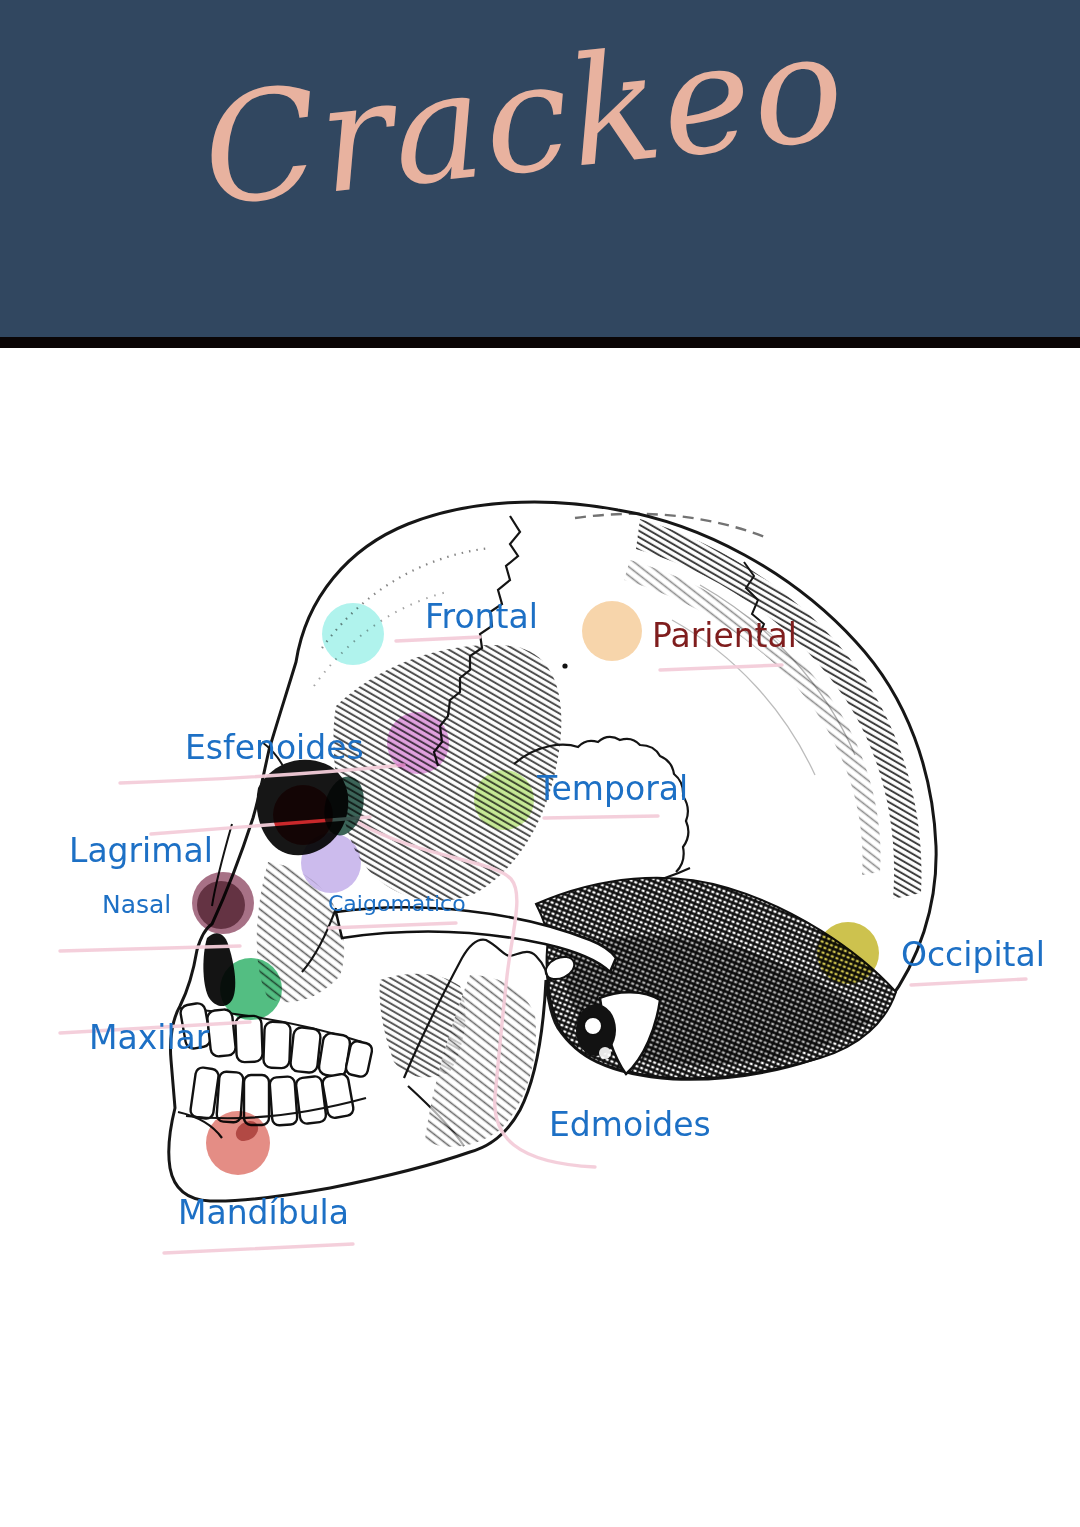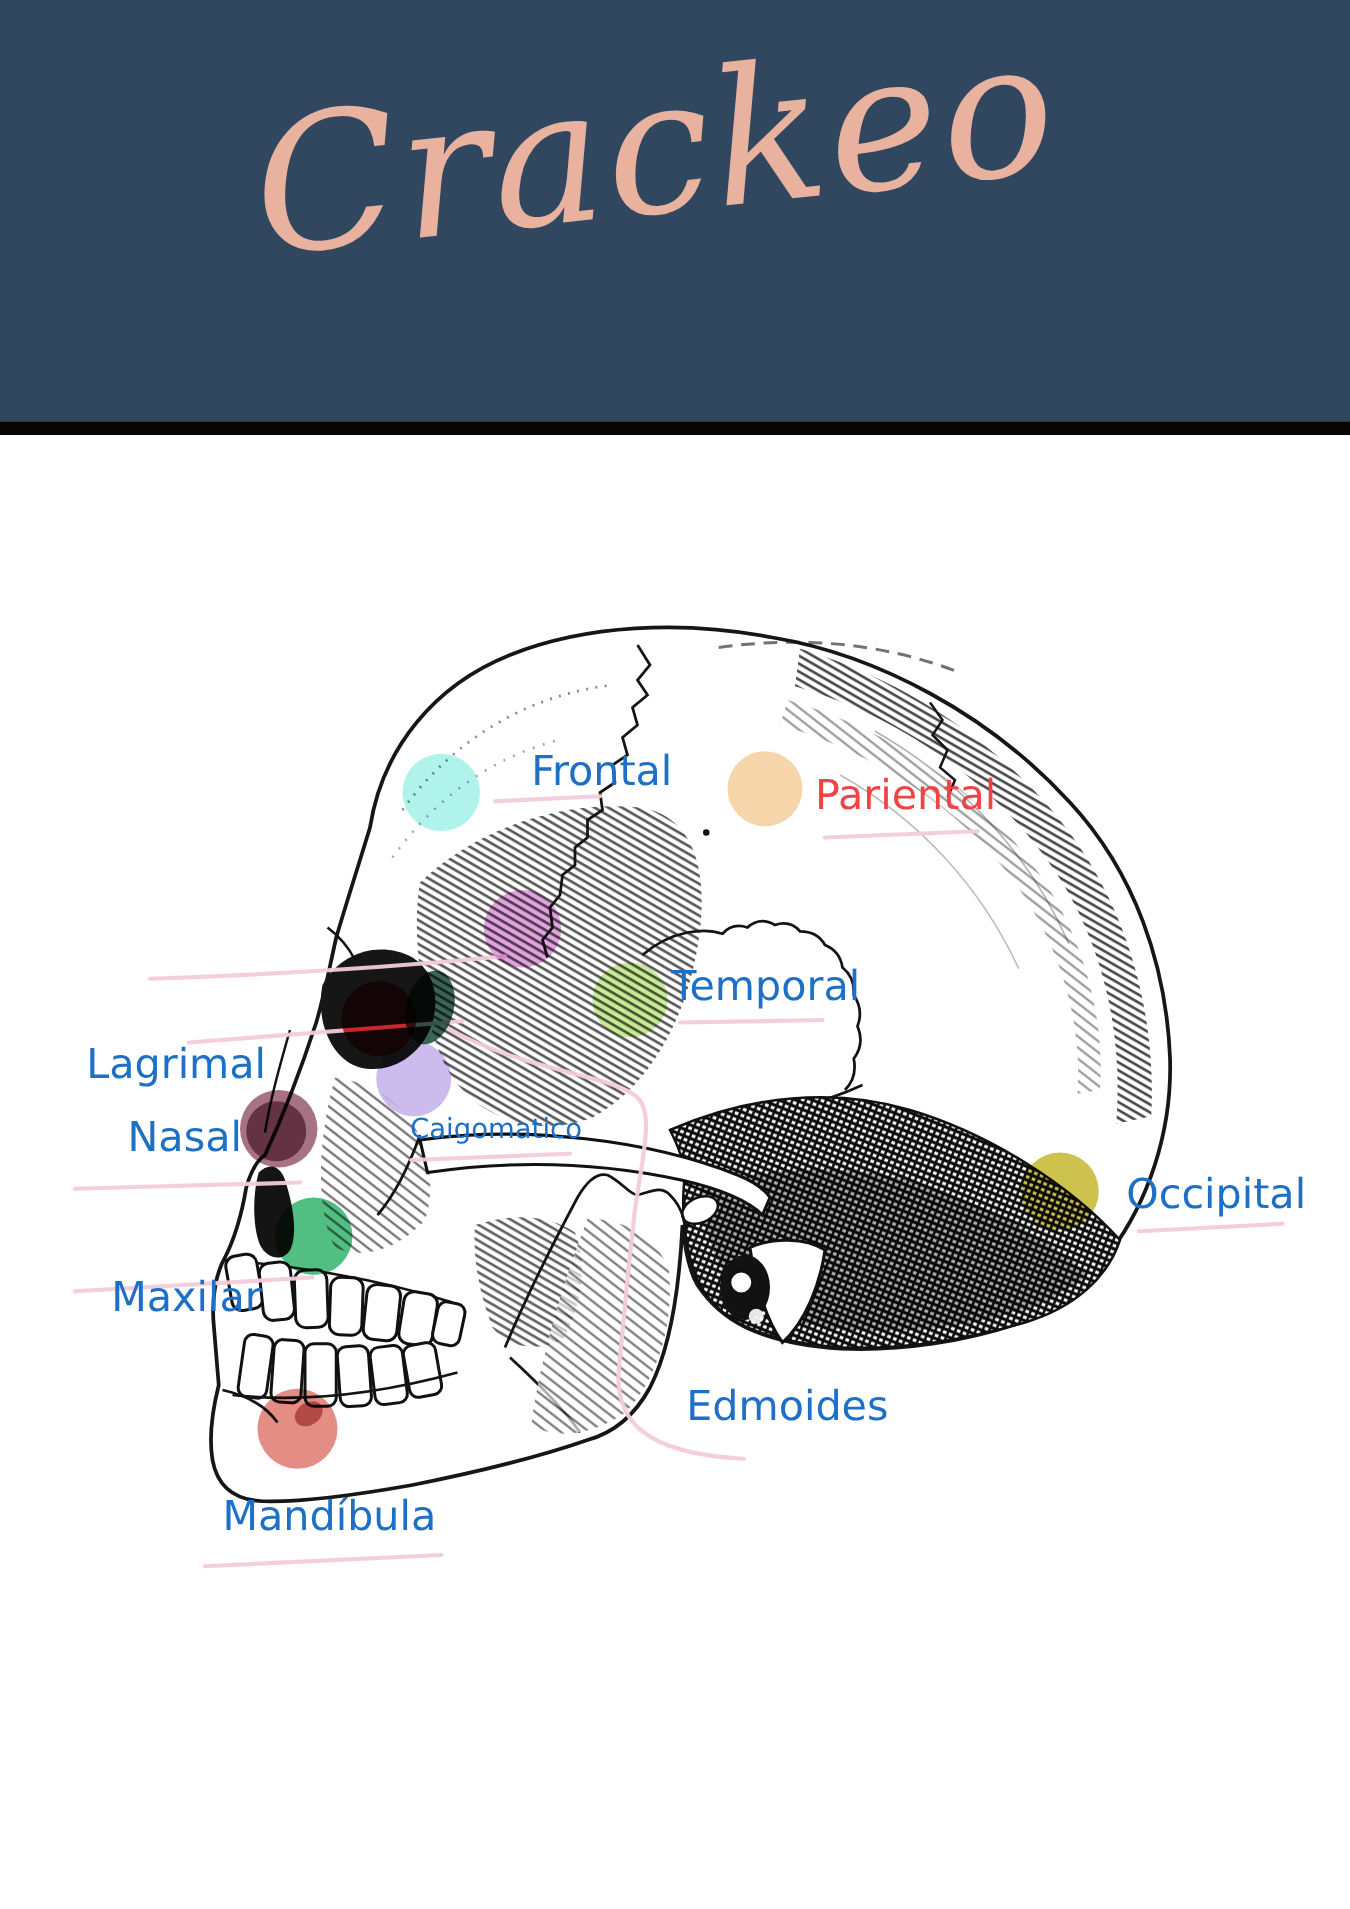--- a/index.html
+++ b/index.html
@@ -155,24 +155,25 @@
       <div class="bone-dot" style="left: 220px; top: 958px; width: 62px; height: 62px; background: rgb(68, 185, 119);"></div>
       <div class="bone-dot" style="left: 817px; top: 922px; width: 62px; height: 62px; background: rgb(201, 189, 63);"></div>
       <div class="bone-dot" style="left: 325px; top: 776px; width: 38px; height: 60px; background: rgb(43, 88, 75); transform: rotate(14deg);"></div>
       <div class="bone-dot" style="left: 206px; top: 1111px; width: 64px; height: 64px; background: rgb(226, 131, 123);">
         <div class="inner-blob" style="left: 29px; top: 11px; width: 24px; height: 18px; background: rgb(187, 95, 92); transform: rotate(-35deg);"></div>
       </div>
     </div>
 
   <div class="layer" id="labels">
       <div class="bone-label" style="left: 391px; top: 598px; font-size: 33px; color: rgb(29, 112, 197); margin-left: 34px;">Frontal</div>
-      <div class="bone-label" style="left: 652px; top: 617px; font-size: 33px; color: #ef4444;">Pariental</div>
+      <div class="bone-label" style="left: 652px; top: 617px; font-size: 33px; color: #7f1d1d;">Pariental</div>
+      <div class="bone-label" style="left: 185px; top: 729px; font-size: 33px; color: rgb(29, 112, 197);">Esfenoides</div>
       <div class="bone-label" style="left: 537px; top: 770px; font-size: 33px; color: rgb(29, 112, 197);">Temporal</div>
       <div class="bone-label" style="left: 69px; top: 804px; font-size: 33px; color: rgb(29, 112, 197); margin-top: 28px;">Lagrimal</div>
       <div class="bone-label" style="left: 316px; top: 891px; font-size: 22px; color: rgb(29, 112, 197); margin-left: 12px;">Caigomatico</div>
-      <div class="bone-label" style="left: 102px; top: 891px; font-size: 33px; color: rgb(29, 112, 197);">Nasal</div>
+      <div class="bone-label" style="left: 102px; top: 891px; font-size: 25px; color: rgb(29, 112, 197);">Nasal</div>
       <div class="bone-label" style="left: 89px; top: 971px; font-size: 33px; color: rgb(29, 112, 197); margin-top: 48px;">Maxilar</div>
       <div class="bone-label" style="left: 901px; top: 936px; font-size: 33px; color: rgb(29, 112, 197);">Occipital</div>
       <div class="bone-label" style="left: 549px; top: 1106px; font-size: 33px; color: rgb(29, 112, 197);">Edmoides</div>
       <div class="bone-label" style="left: 178px; top: 1194px; font-size: 33px; color: rgb(29, 112, 197);">Mandíbula</div>
     </div>
 
 </div>
 
 </body></html>

